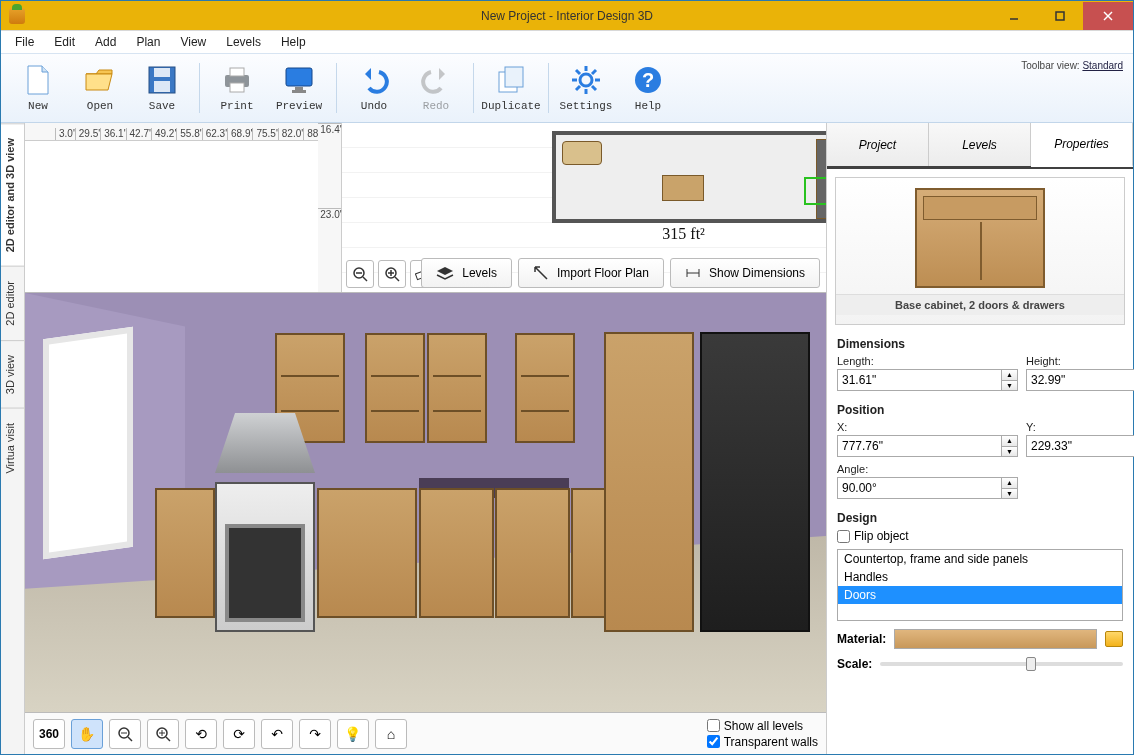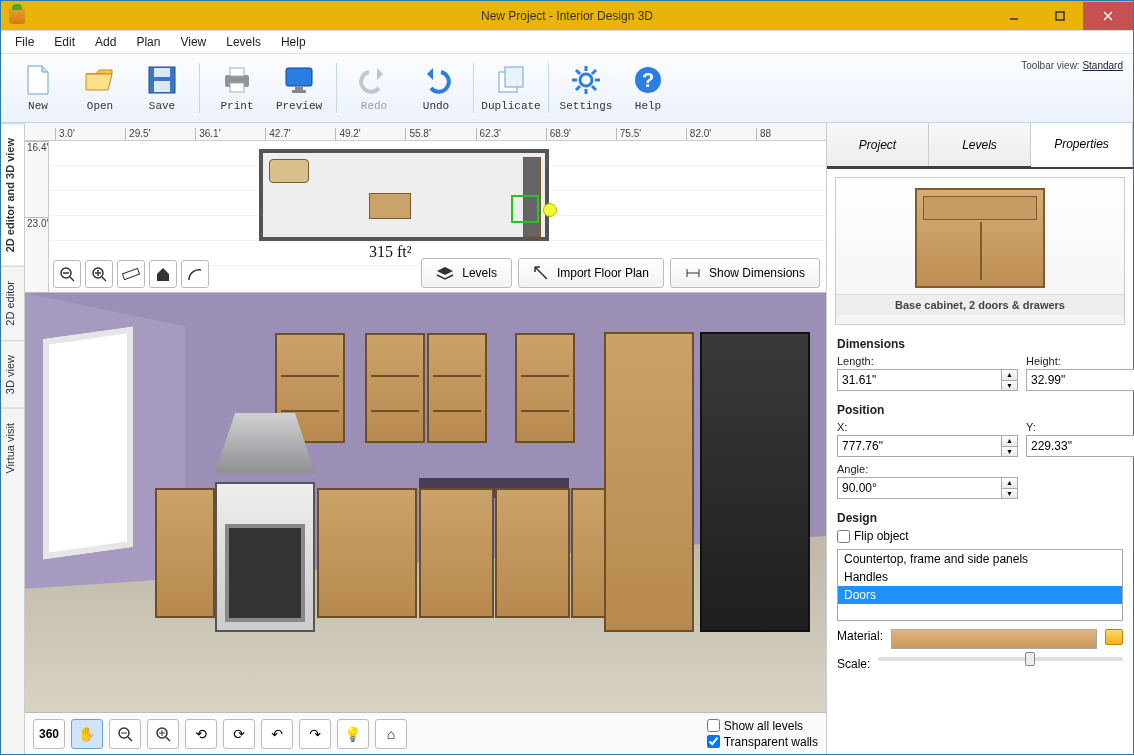--- a/index.html
+++ b/index.html
@@ -19,21 +19,21 @@
 .tbbtn .ic { width: 32px; height: 32px; display:flex; align-items:center; justify-content:center;}
 .tbbtn .lbl { font-size: 11px; color: #333; font-family: Liberation Mono, monospace; }
 .tbsep { width: 1px; height: 50px; background: #c5d8eb; margin: 0 6px; }
 .tbview { position:absolute; right:10px; top:6px; font-size:10px; color:#444;}
 .tbview .lnk { text-decoration: underline; color:#224;}
 .workspace { flex: 1; display: flex; min-height: 0; }
 .left-tabs { width: 24px; background: #f4f4f4; border-right: 1px solid #ccc; display: flex; flex-direction: column; }
 .vtab { flex:0 0 auto; writing-mode: vertical-rl; transform: rotate(180deg); text-align: center; padding: 14px 3px; font-size: 11px; border-bottom: 1px solid #ccc; background:#f4f4f4; color:#333;}
 .vtab.active { background: #fff; font-weight: 600; }
 .center { flex: 1; display: flex; flex-direction: column; min-width: 0; border-right:1px solid #ccc;}
-.plan-pane { height: 170px; display: flex; flex-direction: column; border-bottom: 1px solid #bbb; }
+.plan-pane { height: 170px; display: flex; flex-direction: row; border-bottom: 1px solid #bbb; }
 .ruler-h { height: 18px; background: #f7f7f7; border-bottom: 1px solid #ccc; display:flex; align-items:flex-end; padding-left:30px; font-size:10px; color:#444; gap:0;}
 .ruler-h span{ flex:1; border-left:1px solid #bbb; padding-left:3px; height:12px;}
 .plan-body { flex: 1; display: flex; position:relative;}
 .ruler-v { width: 24px; background: #f7f7f7; border-right: 1px solid #ccc; display:flex; flex-direction:column; font-size:10px; color:#444;}
 .ruler-v span{ flex:1; border-top:1px solid #bbb; padding:0 2px 0; writing-mode:horizontal-tb;}
 .plan-canvas { flex: 1; background: repeating-linear-gradient(#fff,#fff 24px,#f2f2f2 24px,#f2f2f2 25px), repeating-linear-gradient(90deg,#fff,#fff 24px,#f2f2f2 24px,#f2f2f2 25px); position:relative; overflow:hidden;}
 .room { position:absolute; left:210px; top:8px; width:290px; height:92px; background:#eee; border:4px solid #555;}
 .room .furn{position:absolute;background:#c9a36a;border:1px solid #7a5a2a;}
 .area-lbl{position:absolute; left:320px; top:102px; font-family:Georgia,serif; font-size:16px; color:#111;}
 .sel-marker{position:absolute;left:462px;top:54px;width:28px;height:28px;border:2px solid #29c21f;}
@@ -76,21 +76,21 @@
 .dimcol{flex:1;display:flex;flex-direction:column;gap:2px;}
 .dimcol label{font-size:11px;color:#222;}
 .spin{display:flex;border:1px solid #aaa;height:22px;}
 .spin input{flex:1;border:none;padding:0 4px;font-size:12px;min-width:0;}
 .spin .arrows{width:16px;display:flex;flex-direction:column;border-left:1px solid #aaa;}
 .spin .arrows div{flex:1;display:flex;align-items:center;justify-content:center;font-size:7px;background:linear-gradient(#fff,#e8e8e8);}
 .spin .arrows div:first-child{border-bottom:1px solid #aaa;}
 .designlist{border:1px solid #aaa;height:72px;overflow:auto;font-size:12px;}
 .designlist div{padding:2px 6px;}
 .designlist .sel{background:#1e90ff;color:#fff;}
-.matrow{display:flex;gap:8px;margin-top:8px;font-size:12px;}
+.matrow{display:flex;align-items:center;gap:8px;margin-top:8px;font-size:12px;font-weight:bold;}
 .swatch{flex:1;height:20px;background:linear-gradient(#e0b67e,#c8985a);border:1px solid #aaa;}
 .foldic{width:18px;height:16px;background:linear-gradient(#ffd86b,#f3b21a);border:1px solid #b8860b;border-radius:2px;}
 .slider{flex:1;height:4px;background:#ddd;position:relative;border-radius:2px;}
 .slider .thumb{position:absolute;left:60%;top:-5px;width:10px;height:14px;background:#eee;border:1px solid #888;border-radius:2px;}
 svg{display:block;}
 </style>
 </head>
 <body>
 
 <div class="window">
@@ -171,37 +171,37 @@
         <div class="ic">
           <svg width="32" height="30">
             <rect x="3" y="3" width="26" height="18" fill="#2a7de1" stroke="#14478a" rx="2"></rect>
             <rect x="12" y="22" width="8" height="3" fill="#888"></rect>
             <rect x="9" y="25" width="14" height="3" fill="#888"></rect>
           </svg>
         </div>
         <div class="lbl">Preview</div>
       </div>
     <div class="tbsep"></div>
+    <div class="tbbtn">
+        <div class="ic">
+          <svg width="30" height="28">
+            <path d="M20 6a10 10 0 1 1-10 16" fill="none" stroke="#2a7de1" stroke-width="4"></path>
+            <path d="M6 8l6-6v12z" fill="#2a7de1"></path>
+          </svg>
+        </div>
+        <div class="lbl">Undo</div>
+      </div>
     <div class="tbbtn" style="opacity:.45">
         <div class="ic">
           <svg width="30" height="28">
             <path d="M10 6a10 10 0 1 0 10 16" fill="none" stroke="#888" stroke-width="4"></path>
             <path d="M24 8l-6-6v12z" fill="#888"></path>
           </svg>
         </div>
         <div class="lbl">Redo</div>
-      </div>
-    <div class="tbbtn">
-        <div class="ic">
-          <svg width="30" height="28">
-            <path d="M20 6a10 10 0 1 1-10 16" fill="none" stroke="#2a7de1" stroke-width="4"></path>
-            <path d="M6 8l6-6v12z" fill="#2a7de1"></path>
-          </svg>
-        </div>
-        <div class="lbl">Undo</div>
       </div>
     <div class="tbsep"></div>
     <div class="tbbtn">
         <div class="ic">
           <svg width="30" height="30">
             <rect x="3" y="7" width="18" height="20" fill="#fff" stroke="#6aa0d8"></rect>
             <rect x="9" y="2" width="18" height="20" fill="#e9f2fb" stroke="#6aa0d8"></rect>
           </svg>
         </div>
         <div class="lbl">Duplicate</div>

